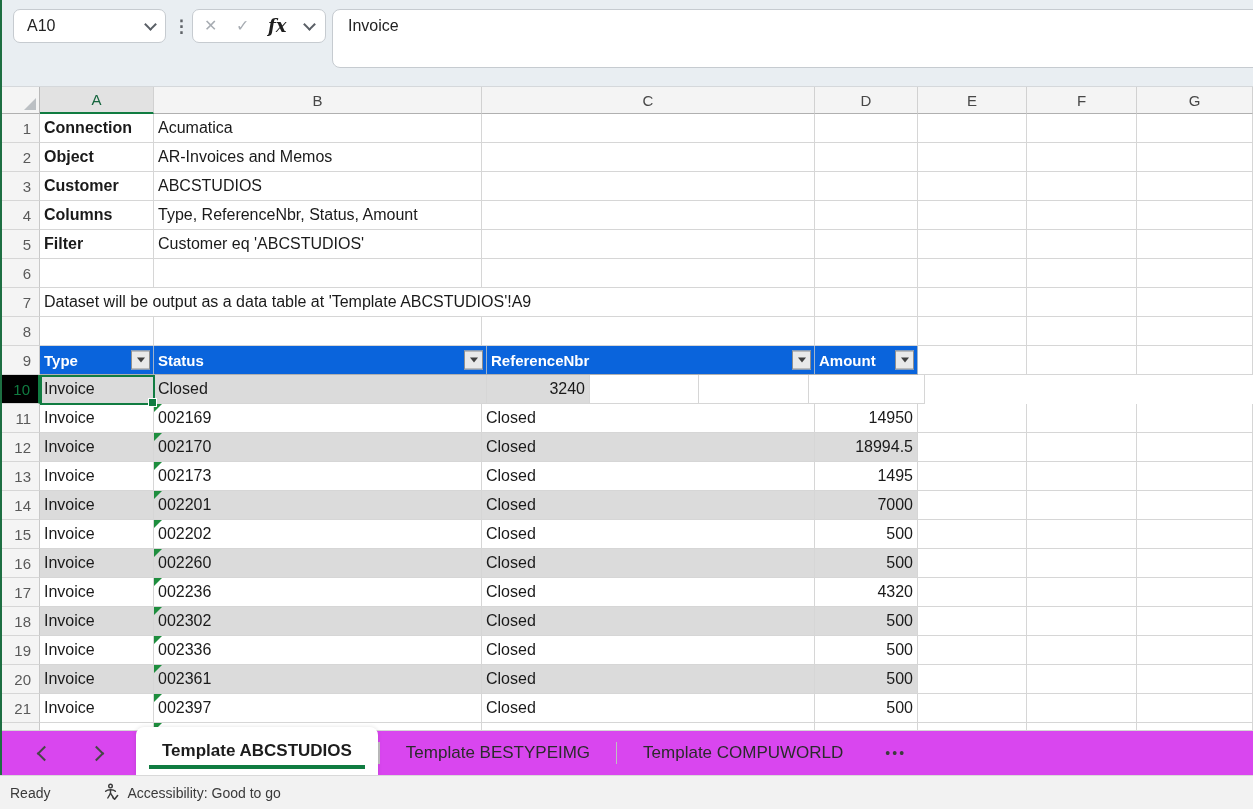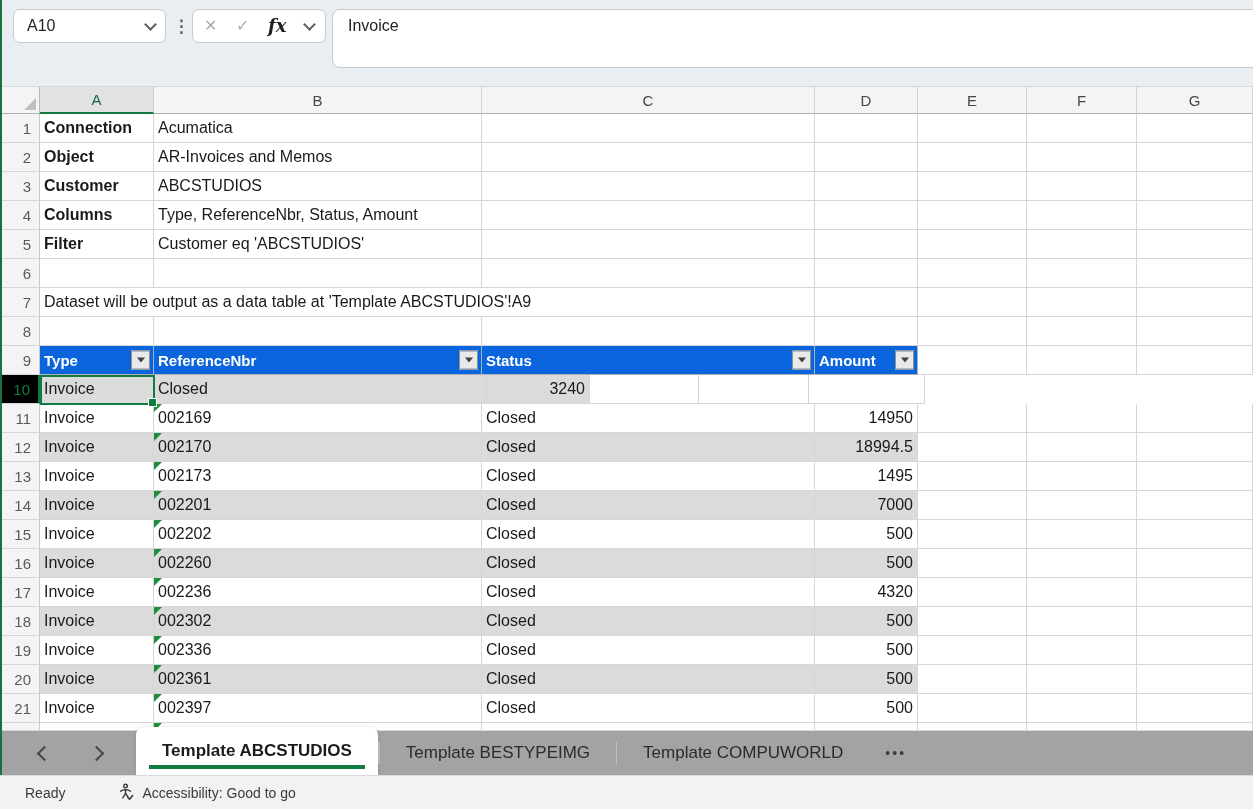--- a/index.html
+++ b/index.html
@@ -63,37 +63,37 @@
                border-top:5px solid #3f3f3f;}
   .tri{position:absolute;left:0;top:0;width:0;height:0;
        border-top:8px solid var(--triangle_green);border-right:8px solid transparent;}
 
   .selbox{position:absolute;left:40px;top:289px;width:115px;height:30px;box-sizing:border-box;
           border:2px solid var(--accent_green);z-index:6;pointer-events:none;}
   .fillhandle{position:absolute;right:-4px;bottom:-4px;width:7px;height:7px;
               background:var(--accent_green);border:1px solid #fff;pointer-events:auto;}
 
   
-  .tabsbar{position:absolute;left:0;top:731px;width:100%;height:44px;background:#a3a3a3;
+  .tabsbar{position:absolute;left:0;top:731px;width:100%;height:44px;background:#d946ef;
            display:flex;align-items:stretch;z-index:10;}
   .navchevs{display:flex;align-items:center;gap:32px;padding:0 30px 0 34px;}
   .navbtn{display:flex;align-items:center;justify-content:center;width:20px;height:24px;cursor:default;}
   .tab{display:flex;align-items:center;padding:0 26px;font-size:17px;color:#2b2b2b;position:relative;}
   .tab.active{background:#fff;margin-top:-4px;border-radius:8px 8px 0 0;font-weight:600;color:#1c1c1c;
               box-shadow:0 0 4px rgba(0,0,0,.12);z-index:11;}
   .tab.active::after{content:"";position:absolute;left:13px;right:13px;bottom:6px;height:4px;
                      background:var(--accent_green);}
   .tabsep{width:1px;height:22px;background:#BFBFBF;align-self:center;}
   .moresheets{display:flex;align-items:center;padding:0 16px;font-size:14px;letter-spacing:2px;color:#3c3c3c;}
 
   
   .statusbar{position:absolute;left:0;top:775px;width:100%;height:34px;background:#F2F2F2;
              border-top:1px solid #D9D9D9;box-sizing:border-box;display:flex;align-items:center;
              font-size:14px;color:#3a3a3a;z-index:10;}
-  .statusbar .ready{margin-left:25px;}
+  .statusbar .ready{margin-left:10px;}
   .accgroup{display:flex;align-items:center;gap:6px;margin-left:52px;}
 </style>
 </head>
 <body>
 
 <div id="root">
   <div class="leftedge"></div>
 
   <div class="topbar">
     <div class="namebox">
@@ -198,22 +198,22 @@
           <div class="c" style="width: 328px;"></div>
           <div class="c" style="width: 333px;"></div>
           <div class="c" style="width: 103px;"></div>
           <div class="c" style="width: 109px;"></div>
           <div class="c" style="width: 110px;"></div>
           <div class="c" style="width: 116px;"></div>
         </div>
         <div class="row">
           <div class="rn">9</div>
           <div class="c hdr" style="width: 114px;">Type<div class="fbtn"></div></div>
+          <div class="c hdr" style="width: 333px;">Status<div class="fbtn"></div></div>
           <div class="c hdr" style="width: 328px;">ReferenceNbr<div class="fbtn"></div></div>
-          <div class="c hdr" style="width: 333px;">Status<div class="fbtn"></div></div>
           <div class="c hdr" style="width: 103px;">Amount<div class="fbtn"></div></div>
           <div class="c" style="width: 109px;"></div>
           <div class="c" style="width: 110px;"></div>
           <div class="c" style="width: 116px;"></div>
         </div>
         <div class="row">
           <div class="rn sel">10</div>
           <div class="c band" style="width: 114px;">Invoice</div>
           <div class="c band" style="width: 333px;">Closed</div>
           <div class="c num band" style="width: 103px;">3240</div>

